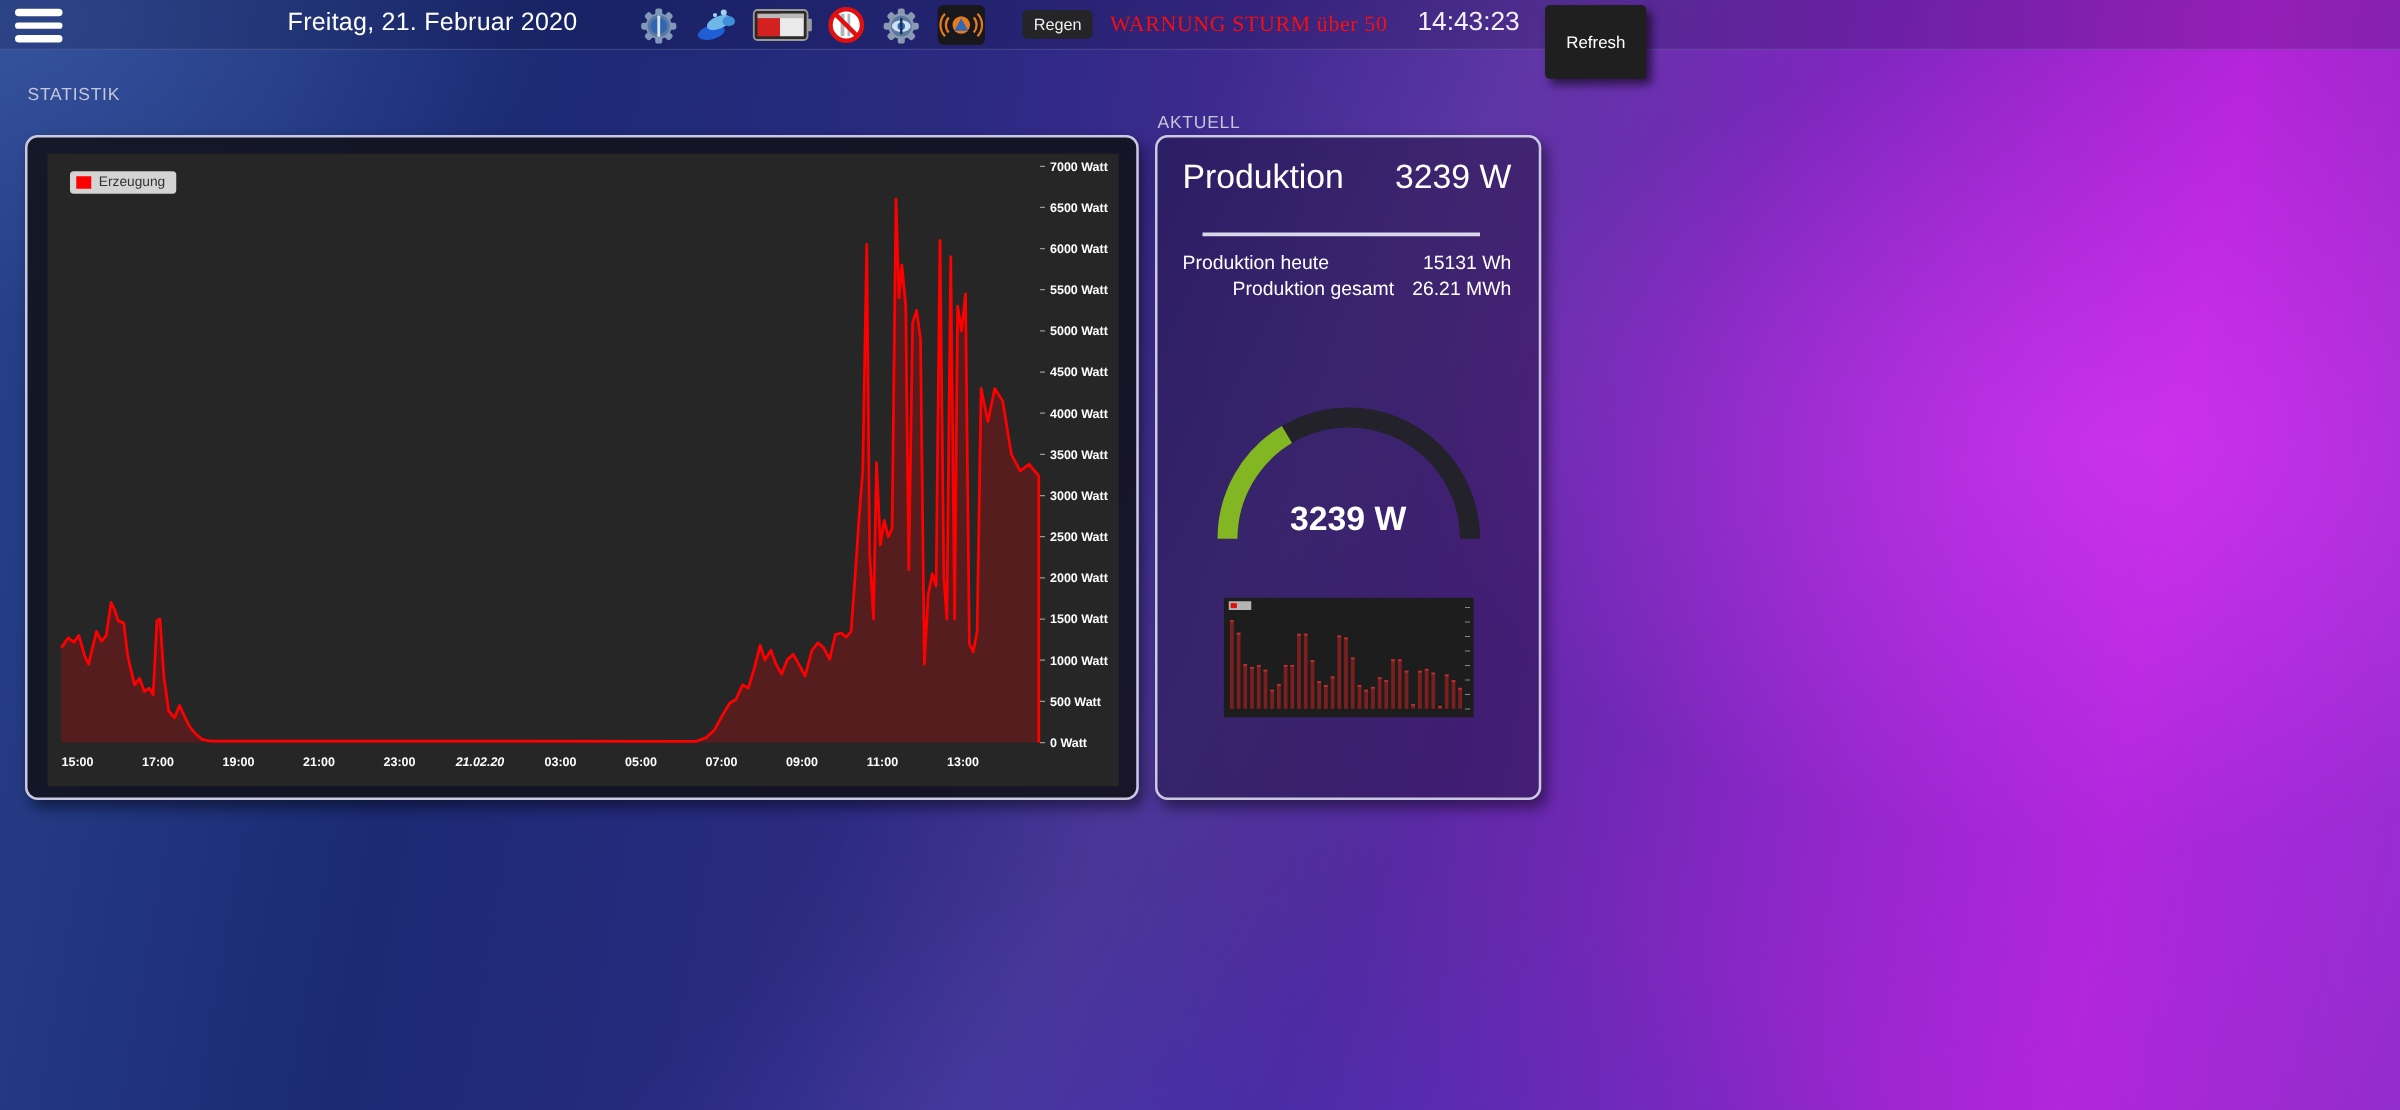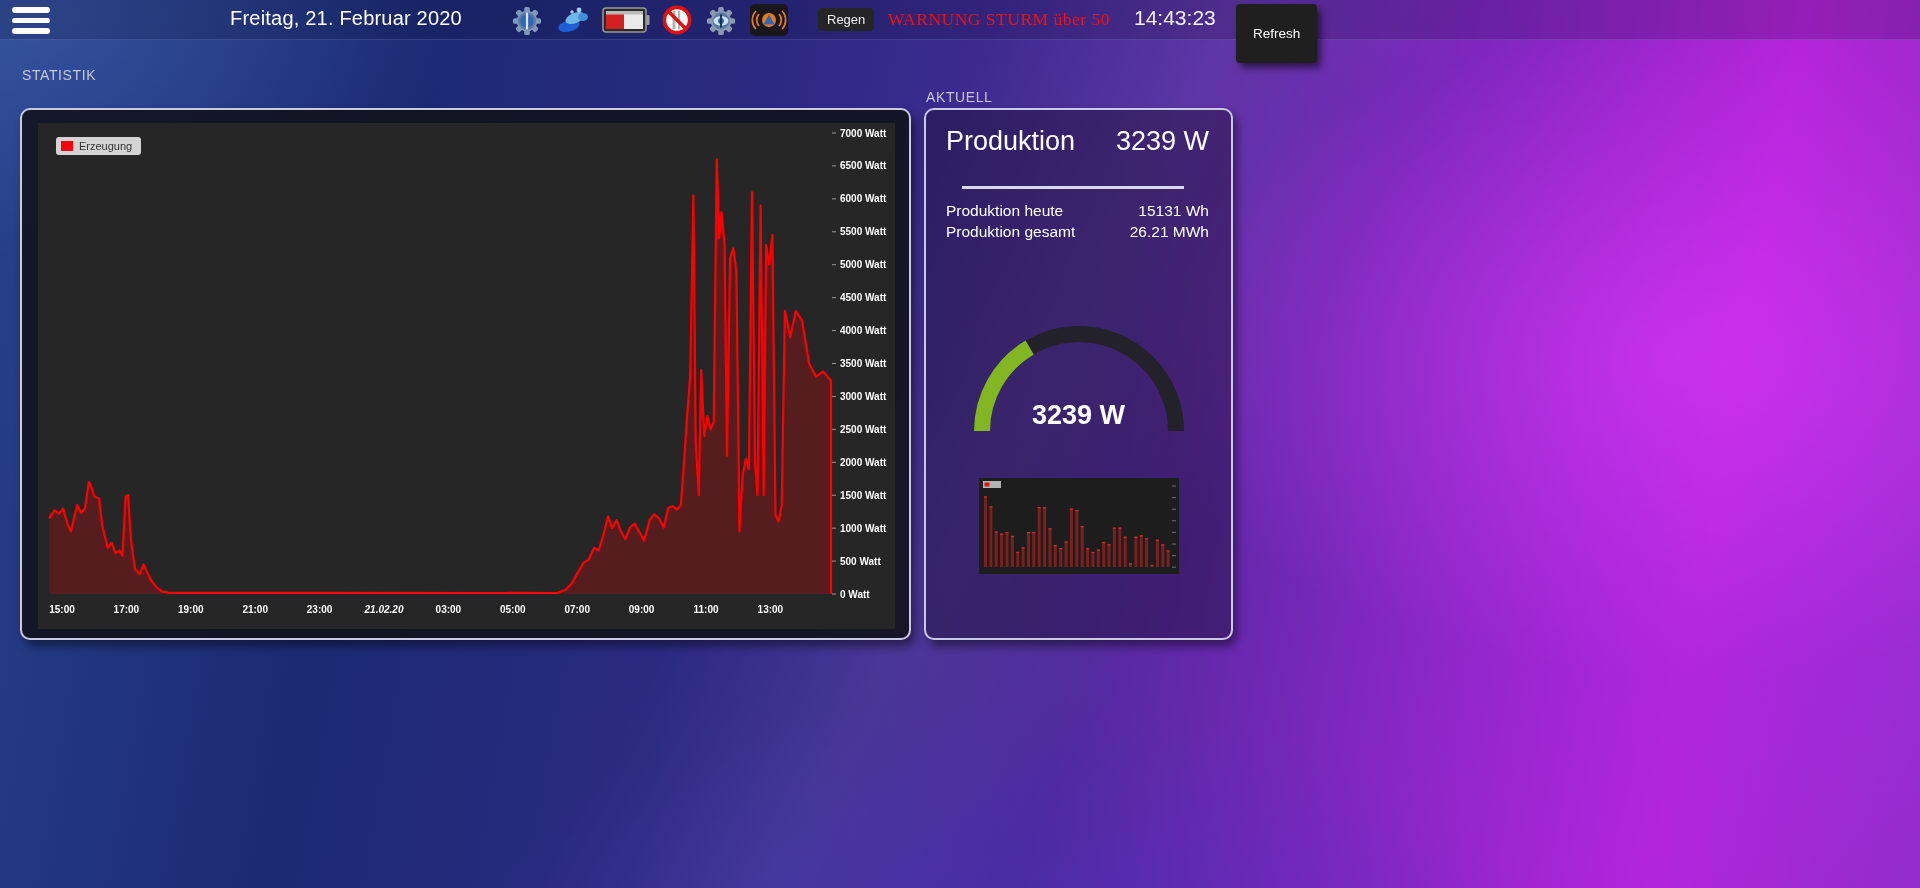--- a/index.html
+++ b/index.html
@@ -59,21 +59,21 @@
   text.xtick { text-anchor:middle; }
   text.date-tick { font-style:italic; }
 
   
   .heading-row { position:absolute; left:20px; right:22px; top:16px; display:flex;
                  justify-content:space-between; color:#fff; font-size:27px; }
   .divider { position:absolute; left:36px; top:76px; width:222px; height:2.5px; background:#d8d8e8; }
   .kv-row { position:absolute; left:20px; right:22px; display:flex; justify-content:space-between;
             color:#fff; font-size:15.5px; }
   .kv-row.r0 { top:92px; }
-  .kv-row.r1 { top:113px; }
+  .kv-row.r1 { top:113px;margin-left:40px; }
   .gauge-wrap { position:absolute; left:50%; top:212px; transform:translateX(-50%); width:224px; height:114px; }
   .gauge-value { position:absolute; left:0; top:290px; width:100%; text-align:center;
                  color:#fff; font-size:27px; font-weight:bold; }
   .mini-chart-wrap { position:absolute; left:50%; top:368px; transform:translateX(-50%);
                      width:200px; height:96px; }
 </style>
 </head>
 <body>
 
 <div class="bg">

